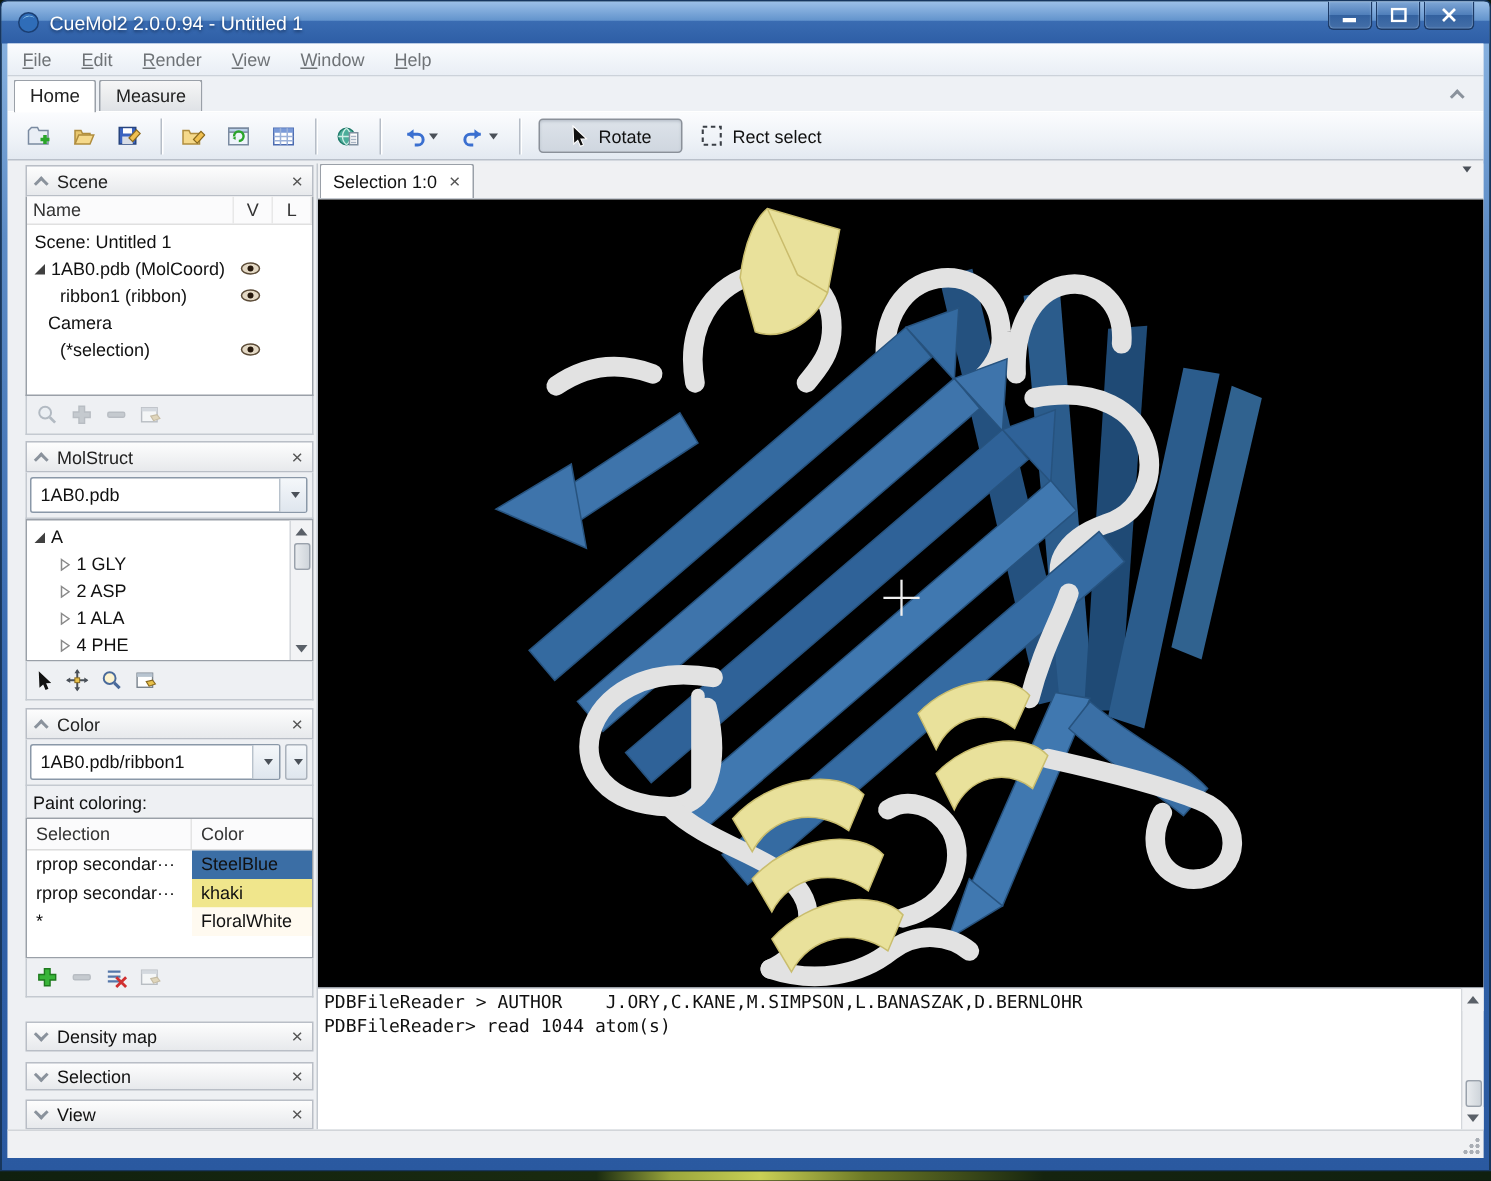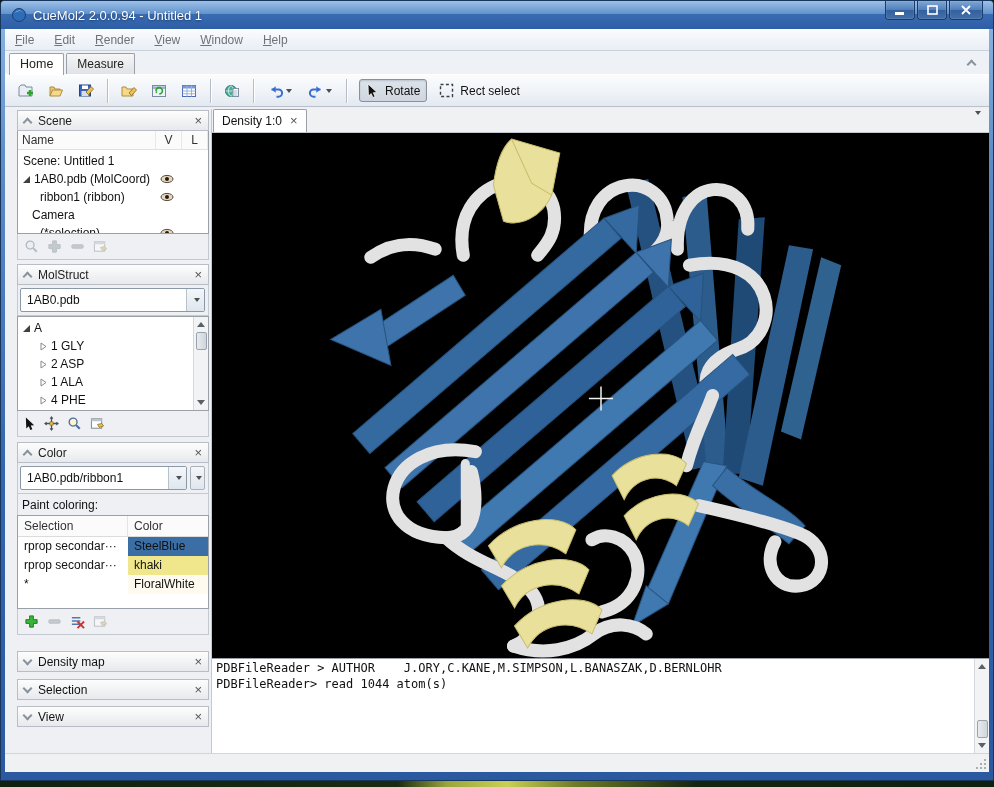--- a/index.html
+++ b/index.html
@@ -36,21 +36,21 @@
                   align-items:center; justify-content:center; }
   .chev { width:7px; height:7px; border-left:2px solid #8a929c; border-top:2px solid #8a929c; transform:rotate(45deg); margin-top:3px; }
   .chev.down { transform:rotate(225deg); margin-top:-3px; }
   .toolbar { height:33px; background:linear-gradient(180deg,#fbfcfe 0%,#eef2f7 60%,#e3e9f1 100%);
              border-top:1px solid #fff; border-bottom:1px solid #b9c0ca;
              display:flex; align-items:center; padding-left:8px; gap:4px; }
   .tbtn { width:26px; height:26px; display:flex; align-items:center; justify-content:center; border-radius:3px; }
   .tsep { width:1px; height:24px; background:#b6bdc7; margin:0 4px; box-shadow:1px 0 0 #fff; }
   .dd-arrow { width:0; height:0; border-left:3.5px solid transparent; border-right:3.5px solid transparent;
               border-top:4px solid #4a5058; margin-left:2px; }
-  .mode-btn { display:flex; align-items:center; gap:6px; padding:3px 6px; border:1px solid #8a9099;
+  .mode-btn { display:flex; align-items:center; gap:6px; padding:3px 20px; border:1px solid #8a9099;
               border-radius:3px; background:linear-gradient(180deg,#dde3ea,#cfd6df);
               box-shadow:inset 0 1px 2px #b8c0ca; margin-left:4px; }
   .flat-btn { display:flex; align-items:center; gap:6px; padding:3px 8px; }
 
   
   .main { position:absolute; top:80px; bottom:19px; left:0; right:0; display:flex; }
   .sidebar { width:206px; padding:1px 2px 0 12px; display:flex; flex-direction:column; }
   .viewarea { flex:1; display:flex; flex-direction:column; border-left:1px solid #c4c9d0; }
 
   
@@ -268,21 +268,21 @@
     <div class="main">
 
       <div class="sidebar">
 
         <div>
           <div class="panel-h">
             <i class="chev"></i>
             <span class="ptitle">Scene</span>
             <span class="xglyph">×</span>
           </div>
-          <div class="panel-body" style="height:103px">
+          <div class="panel-body" style="height:133px">
             <div class="scene-cols">
               <div class="c-name">Name</div>
               <div class="c-v">V</div>
               <div class="c-l">L</div>
             </div>
             <div class="tree">
               <div class="trow">
                 <span class="lbl">Scene: Untitled 1</span>
               </div>
               <div class="trow">
@@ -477,21 +477,21 @@
         <div class="cpanel" style="margin-top:6px">
           <i class="chev down"></i>
           <span class="ptitle">View</span>
           <span class="xglyph">×</span>
         </div>
       </div>
 
       <div class="viewarea">
         <div class="vtabs">
           <div class="vtab">
-            <span>Density 1:0</span>
+            <span>Selection 1:0</span>
             <span class="xglyph">×</span>
           </div>
           <div class="vtab-dd"><i class="dd-arrow"></i></div>
         </div>
 
         <div class="viewport">
           <svg width="100%" height="100%" viewBox="0 0 773 524" preserveAspectRatio="none">
 
             <path d="M412,52 L434,46 L502,330 L478,336 Z" fill="#24517f"></path>
             <path d="M468,64 L492,60 L514,332 L492,336 Z" fill="#2b5c8c"></path>

